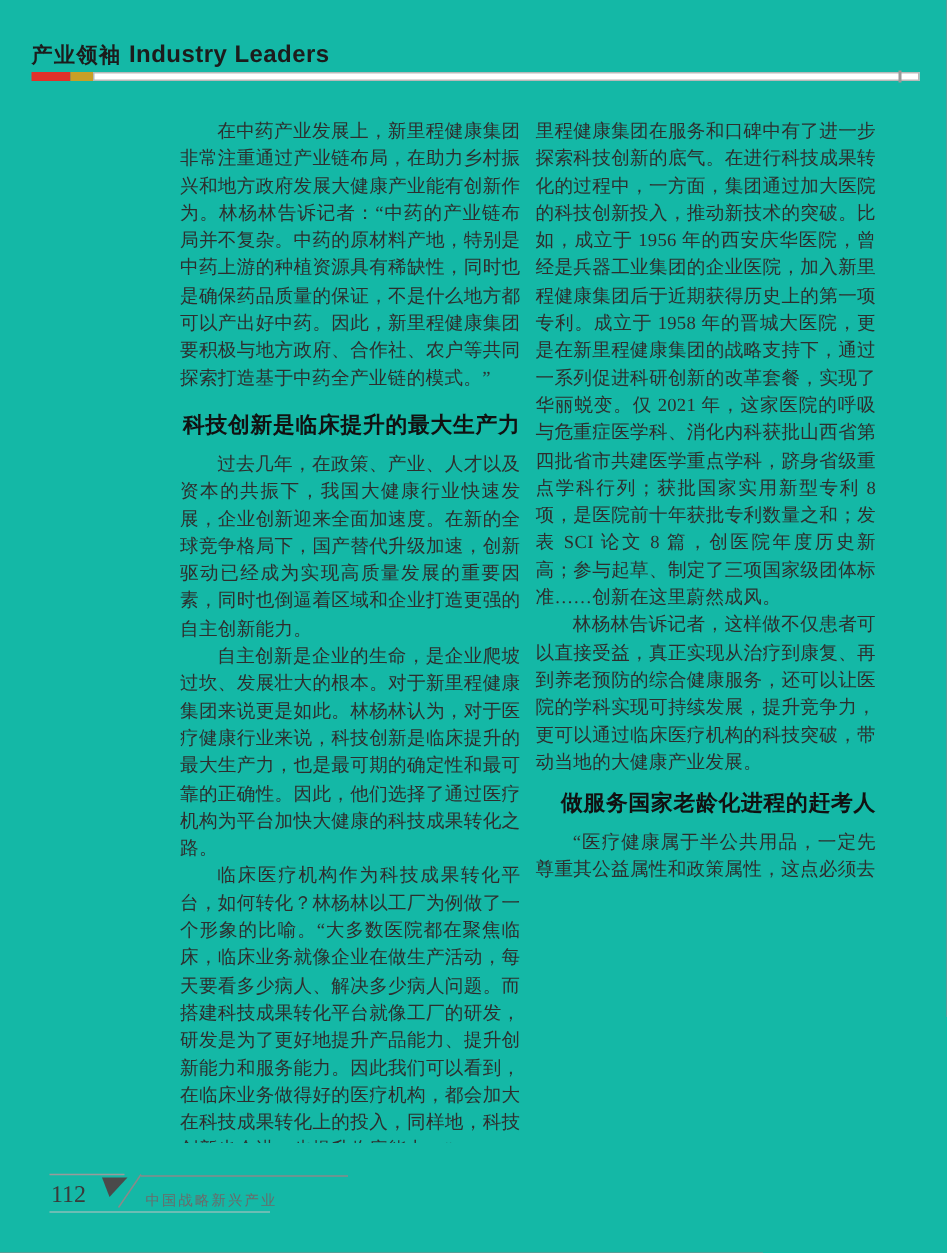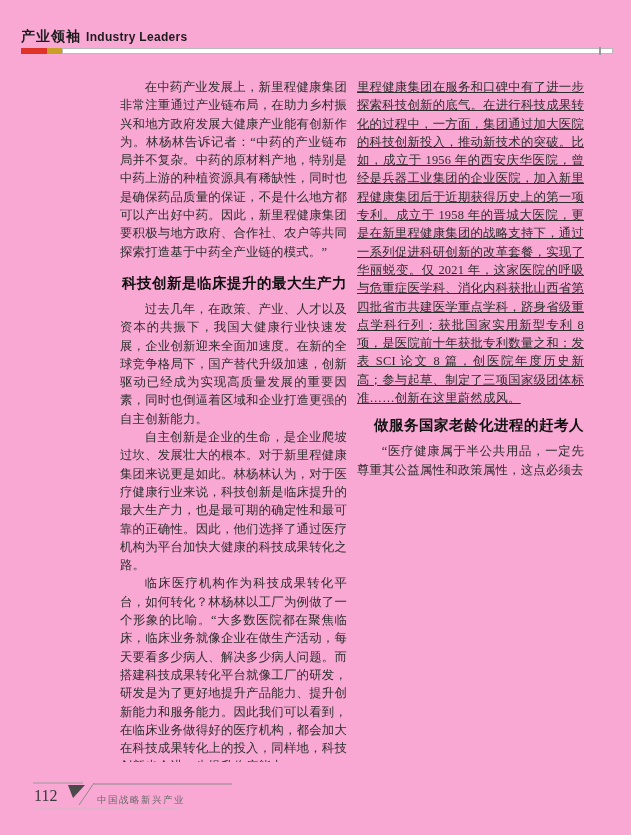--- a/index.html
+++ b/index.html
@@ -1,47 +1,47 @@
 <!DOCTYPE html>
 <html><head>
 <meta charset="utf-8">
 <style>
   * { margin: 0; padding: 0; box-sizing: border-box; }
   html, body { background: #888; }
   .page {
     position: relative;
     width: 631px; height: 835px;
-    background: #f9a8d4;
+    background: #14b8a6;
     overflow: hidden;
     font-family: "Liberation Serif", "DejaVu Serif", serif;
     color: #2e2e2e;
   }
   
   .header { position: absolute; left: 21px; top: 28px; right: 18px; }
   .header-titles { display: flex; align-items: baseline; gap: 5px; }
   .header-cn { font-size: 14px; font-weight: 600; color: #1c1c1c; letter-spacing: 1px; }
-  .header-en { font-family: "Liberation Sans", sans-serif; font-size: 12px; font-weight: bold; color: #1c1c1c; letter-spacing: 0.3px; }
+  .header-en { font-family: "Liberation Sans", sans-serif; font-size: 16px; font-weight: bold; color: #1c1c1c; letter-spacing: 0.3px; }
   .header-bar { position: absolute; left: 0px; top: 20px; height: 6px; width: 592px; }
   .bar-red  { position: absolute; left: 0; top: 0; width: 26px; height: 6px; }
   .bar-gold { position: absolute; left: 26px; top: 0; width: 15px; height: 6px; }
   .bar-line { position: absolute; left: 41px; top: 0; width: 551px; height: 6px; border: 1px solid #b9b9b9; background: #fff; }
   .bar-tick { position: absolute; left: 578px; top: -1px; width: 2px; height: 8px; background: #9a9a9a; }
   
   .content {
     position: absolute; left: 120px; top: 78px;
     width: 464px; height: 684px;
     display: flex; gap: 10px; overflow: hidden;
   }
   .col { width: 227px; height: 100%; overflow: hidden; }
   .para {
     font-size: 12.4px; line-height: 18.3px;
     text-align: justify; text-indent: 2em;
     letter-spacing: 0.2px;
   }
-  .para-cont { text-indent: 0; text-decoration: underline; }
+  .para-cont { text-indent: 0; }
   .sec-heading {
     font-family: "Liberation Sans", "DejaVu Sans", sans-serif;
     font-size: 14.5px; font-weight: bold; color: #111;
     text-align: right; margin: 13px 0 7px 0; letter-spacing: 0.5px;
     white-space: nowrap;
   }
   .sec-heading-2 { margin-top: 9px; }
   
   .footer { position: absolute; left: 15px; top: 775px; }
 </style>
@@ -67,20 +67,21 @@
     <div class="col">
       <p class="para">在中药产业发展上，新里程健康集团非常注重通过产业链布局，在助力乡村振兴和地方政府发展大健康产业能有创新作为。林杨林告诉记者：“中药的产业链布局并不复杂。中药的原材料产地，特别是中药上游的种植资源具有稀缺性，同时也是确保药品质量的保证，不是什么地方都可以产出好中药。因此，新里程健康集团要积极与地方政府、合作社、农户等共同探索打造基于中药全产业链的模式。”</p>
       <h2 class="sec-heading">科技创新是临床提升的最大生产力</h2>
       <p class="para">过去几年，在政策、产业、人才以及资本的共振下，我国大健康行业快速发展，企业创新迎来全面加速度。在新的全球竞争格局下，国产替代升级加速，创新驱动已经成为实现高质量发展的重要因素，同时也倒逼着区域和企业打造更强的自主创新能力。</p>
       <p class="para">自主创新是企业的生命，是企业爬坡过坎、发展壮大的根本。对于新里程健康集团来说更是如此。林杨林认为，对于医疗健康行业来说，科技创新是临床提升的最大生产力，也是最可期的确定性和最可靠的正确性。因此，他们选择了通过医疗机构为平台加快大健康的科技成果转化之路。</p>
       <p class="para">临床医疗机构作为科技成果转化平台，如何转化？林杨林以工厂为例做了一个形象的比喻。“大多数医院都在聚焦临床，临床业务就像企业在做生产活动，每天要看多少病人、解决多少病人问题。而搭建科技成果转化平台就像工厂的研发，研发是为了更好地提升产品能力、提升创新能力和服务能力。因此我们可以看到，在临床业务做得好的医疗机构，都会加大在科技成果转化上的投入，同样地，科技创新也会进一步提升临床能力。”</p>
 
     </div>
     <div class="col">
       <p class="para para-cont">里程健康集团在服务和口碑中有了进一步探索科技创新的底气。在进行科技成果转化的过程中，一方面，集团通过加大医院的科技创新投入，推动新技术的突破。比如，成立于 1956 年的西安庆华医院，曾经是兵器工业集团的企业医院，加入新里程健康集团后于近期获得历史上的第一项专利。成立于 1958 年的晋城大医院，更是在新里程健康集团的战略支持下，通过一系列促进科研创新的改革套餐，实现了华丽蜕变。仅 2021 年，这家医院的呼吸与危重症医学科、消化内科获批山西省第四批省市共建医学重点学科，跻身省级重点学科行列；获批国家实用新型专利 8 项，是医院前十年获批专利数量之和；发表 SCI 论文 8 篇，创医院年度历史新高；参与起草、制定了三项国家级团体标准……创新在这里蔚然成风。</p>
+      <p class="para">林杨林告诉记者，这样做不仅患者可以直接受益，真正实现从治疗到康复、再到养老预防的综合健康服务，还可以让医院的学科实现可持续发展，提升竞争力，更可以通过临床医疗机构的科技突破，带动当地的大健康产业发展。</p>
       <h2 class="sec-heading sec-heading-2">做服务国家老龄化进程的赶考人</h2>
       <p class="para">“医疗健康属于半公共用品，一定先尊重其公益属性和政策属性，这点必须去</p>
     </div>
   </div>
 
   <svg class="footer" width="250" height="42" viewBox="0 0 250 42">
     <line x1="18" y1="8" x2="68" y2="8" stroke="#9a9a9a" stroke-width="1"></line>
     <text x="19" y="26" font-family="Liberation Serif, serif" font-size="16" fill="#3a3a3a">112</text>
     <polygon points="53,10 70,10 58,23" fill="#4a4a4a"></polygon>
     <line x1="64" y1="30" x2="79" y2="8" stroke="#8a8a8a" stroke-width="1"></line>

